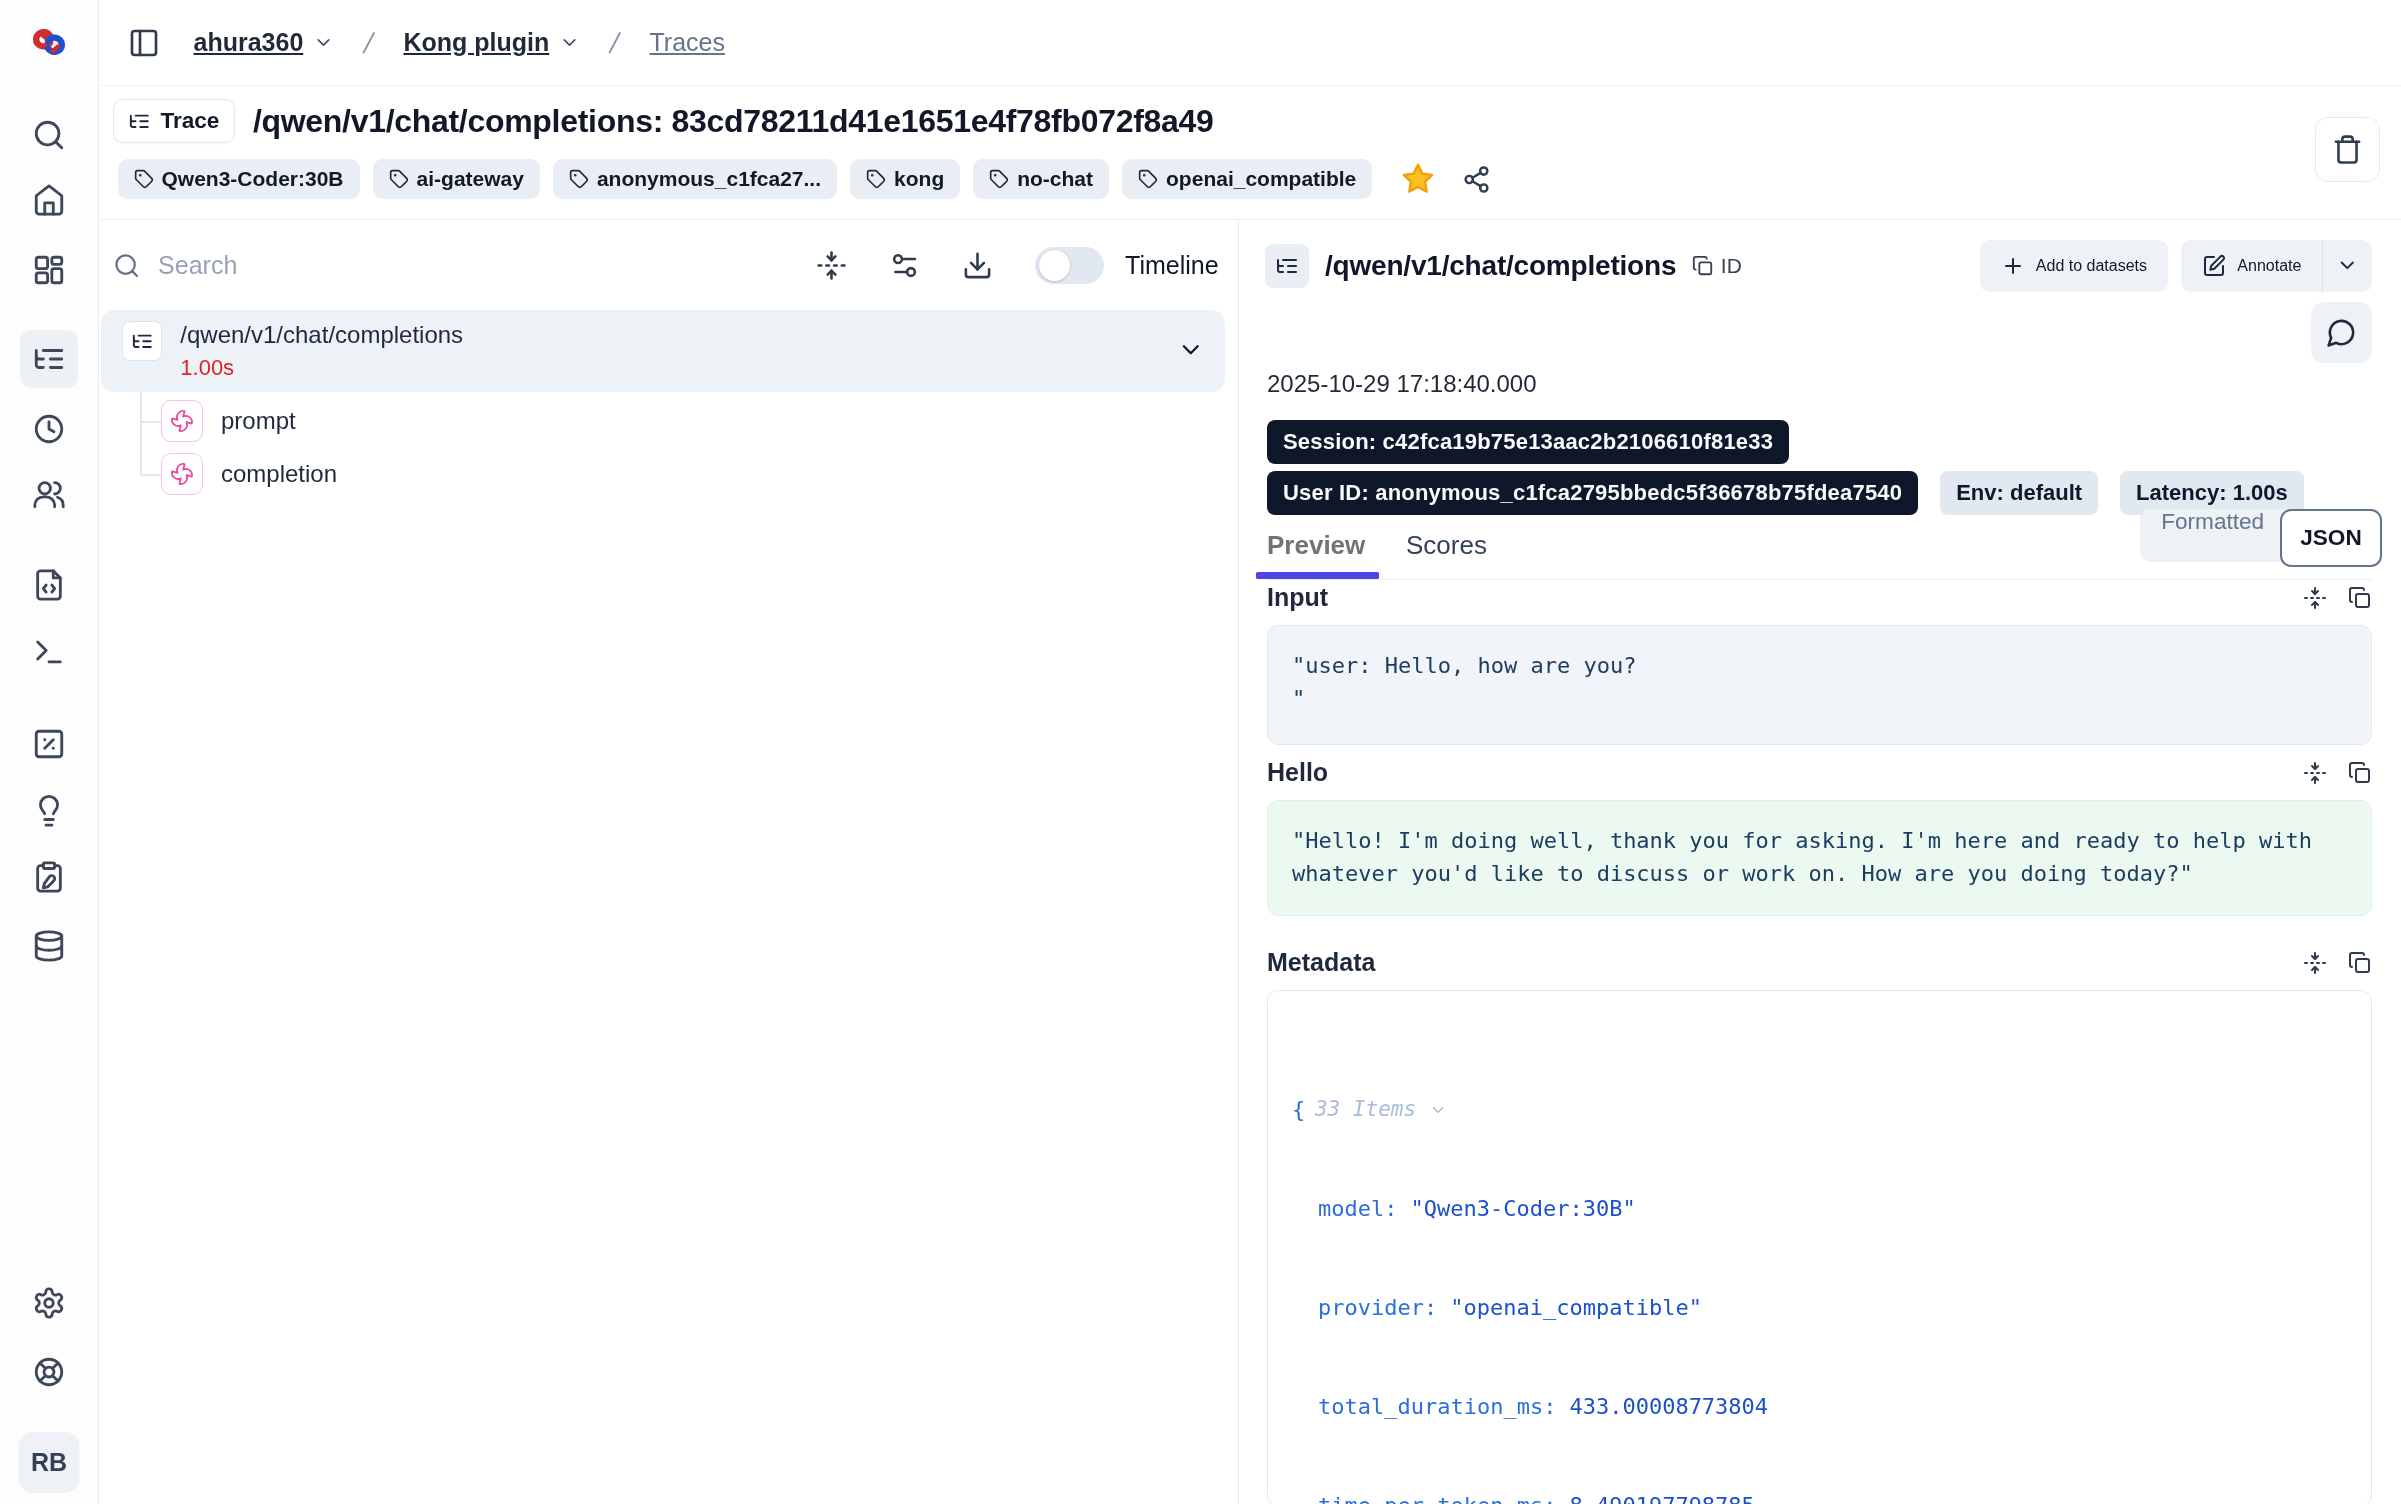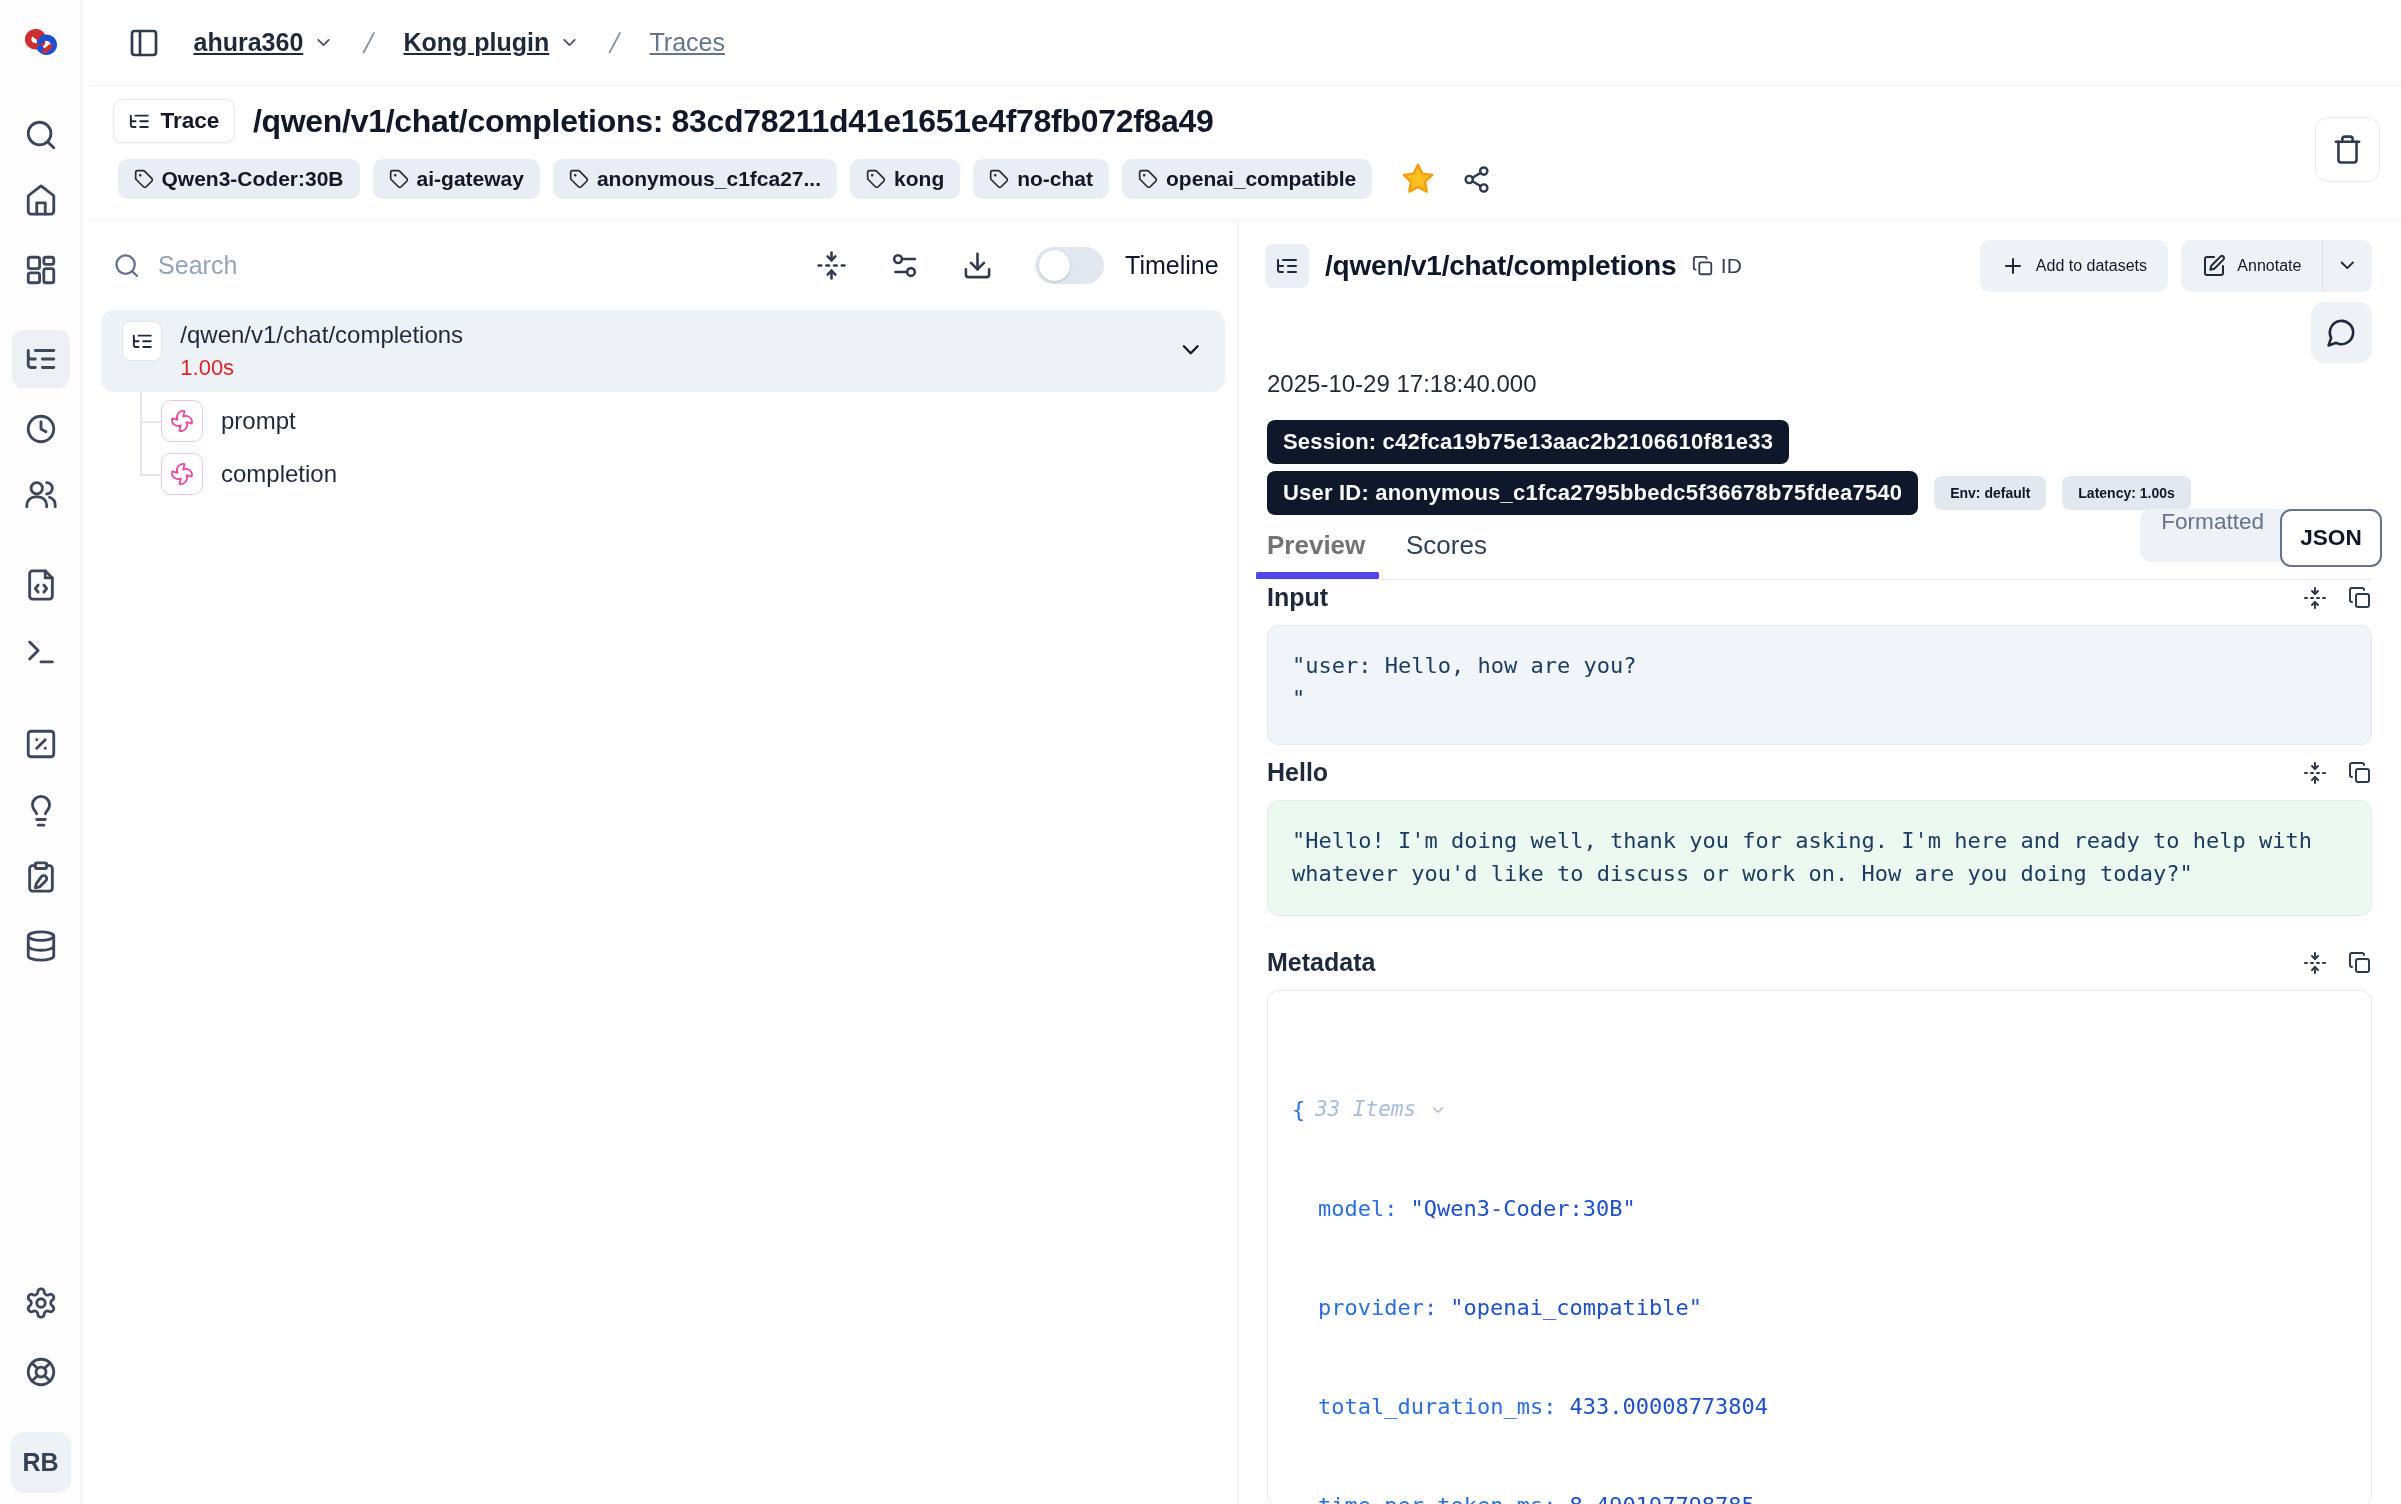--- a/index.html
+++ b/index.html
@@ -6,21 +6,21 @@
   html,body { width:2401px; height:1505px; }
   body {
     font-family:"Liberation Sans",sans-serif;
     background:#ffffff; color:#0f172a;
     position:relative; overflow:hidden;
   }
   svg { display:block; }
   .ic { stroke:currentColor; fill:none; stroke-width:2; stroke-linecap:round; stroke-linejoin:round; }
 
   
-  .rail { position:absolute; left:0; top:0; width:82px; height:100%; background:#fdfdfe; border-right:1.6px solid #e9edf2; z-index:6; }
+  .rail { position:absolute; left:0; top:0; width:99px; height:100%; background:#fdfdfe; border-right:1.6px solid #e9edf2; z-index:6; }
   .rail-item { position:absolute; left:50%; transform:translateX(-50%); width:58px; height:58px; border-radius:11.3px;
                display:flex; align-items:center; justify-content:center; color:#3c475a; cursor:pointer; }
   .rail-item.active { background:#edf1f6; }
   .rail-item svg { width:34px; height:34px; }
   .logo-wrap { position:absolute; left:50%; transform:translateX(-50%); top:18px; width:48px; height:48px;
                display:flex; align-items:center; justify-content:center; }
   .avatar { position:absolute; left:50%; transform:translateX(-50%); width:61px; height:61px; border-radius:14.5px;
             background:#eef1f5; display:flex; align-items:center; justify-content:center;
             font-size:25px; font-weight:600; color:#334155; cursor:pointer; }
 
@@ -115,21 +115,21 @@
                           color:#1e293b; cursor:pointer; }
   .btn-group .chev-part svg { width:22.6px; height:22.6px; }
   .comment-btn { position:absolute; right:29px; top:81px; width:61px; height:61px; border-radius:13px;
                  background:#eef2f7; display:flex; align-items:center; justify-content:center; color:#1e293b; cursor:pointer; }
   .comment-btn svg { width:31px; height:31px; }
 
   .obs-time { position:absolute; left:26px; top:149px; font-size:24px; font-weight:500; color:#1f2937; }
   .badge-dark { display:inline-flex; background:#0f172a; border-radius:8px; padding:9px 16px;
                 font-size:22px; font-weight:700; color:#f8fafc; letter-spacing:0.2px; }
   .badge-light { display:inline-flex; background:#e2e8f0; border-radius:8px; padding:9px 16px;
-                 font-size:14px; font-weight:600; color:#0f172a; }
+                 font-size:22px; font-weight:600; color:#0f172a;margin-left:6px; }
   .session-row { position:absolute; left:26px; top:199px; }
   .user-row { position:absolute; left:26px; top:250px; display:flex; gap:16px; align-items:center; }
 
   
   .tabs-row { position:absolute; left:26px; right:29px; top:309px; height:50px; border-bottom:1.6px solid #e9edf2; }
   .tab { position:absolute; top:0; font-size:26px; cursor:pointer; }
   .tab.preview { left:0; font-weight:600; color:#737373; }
   .tab.scores { left:139px; font-weight:500; color:#334155; }
   .tab-underline { position:absolute; left:-11.3px; top:42px; width:123px; height:7.3px; background:#4f46e5; border-radius:1.6px; }
   .fmt-toggle { position:absolute; right:21px; top:288px; height:53px; background:#eef2f6; border-radius:11.3px;

